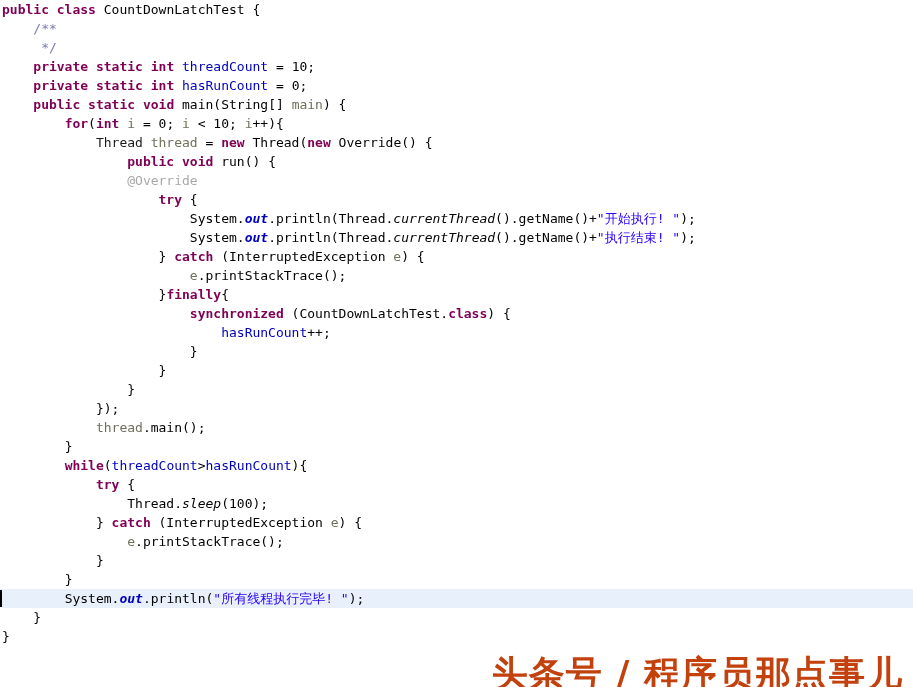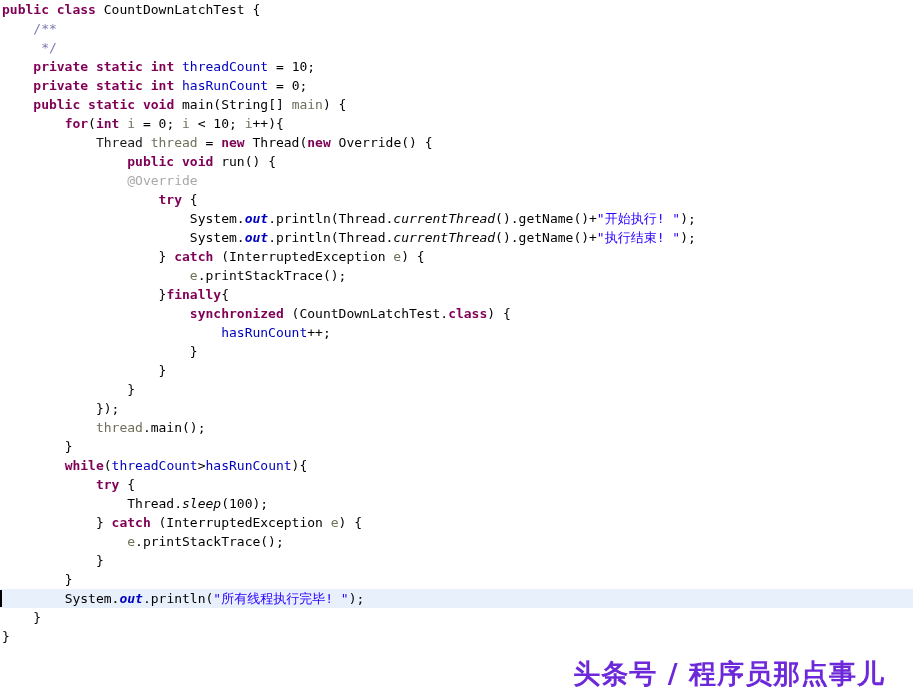--- a/index.html
+++ b/index.html
@@ -56,26 +56,26 @@
   .tok-field     { color: #0000c0; }
   .tok-staticfld { color: #0000c0; font-weight: bold; font-style: italic; }
   .tok-method    { color: #000000; font-style: italic; }
   .tok-local     { color: #6f6f5a; }
   .tok-annot     { color: #a8a8a8; }
   .tok-type      { color: #1a1a1a; }
   .tok-num       { color: #000000; }
   
   #watermark {
     position: absolute;
-    right: 28px;
+    right: 10px;
     bottom: 4px;
     font-family: "DejaVu Sans", "Liberation Sans", sans-serif;
-    font-size: 27px;
+    font-size: 36px;
     font-weight: bold;
-    color: #6d28d9;
+    color: #c2410c;
     letter-spacing: 1px;
     white-space: nowrap;
     user-select: none;
   }
 </style>
 </head>
 <body>
 
 <div id="editor">
 

